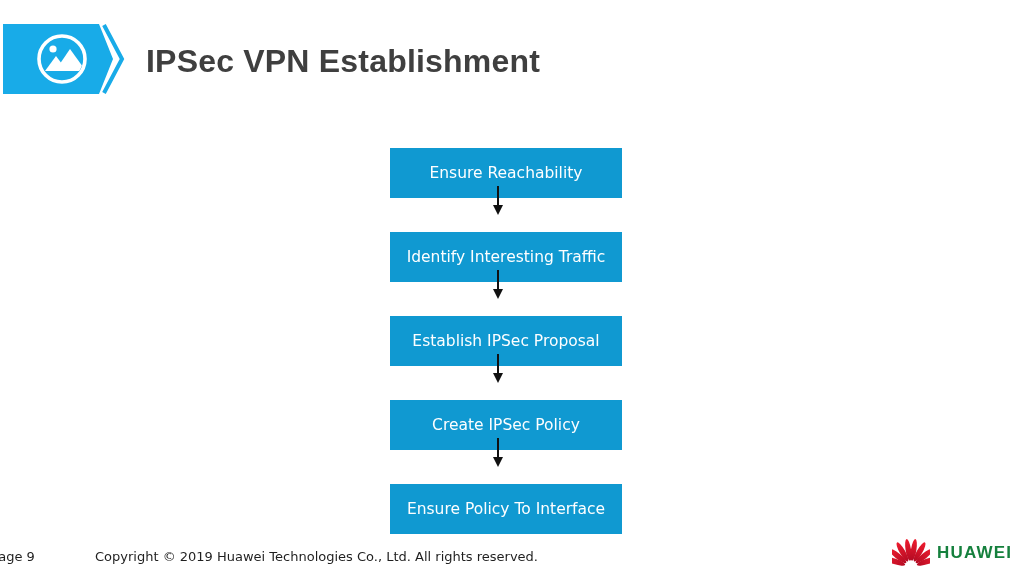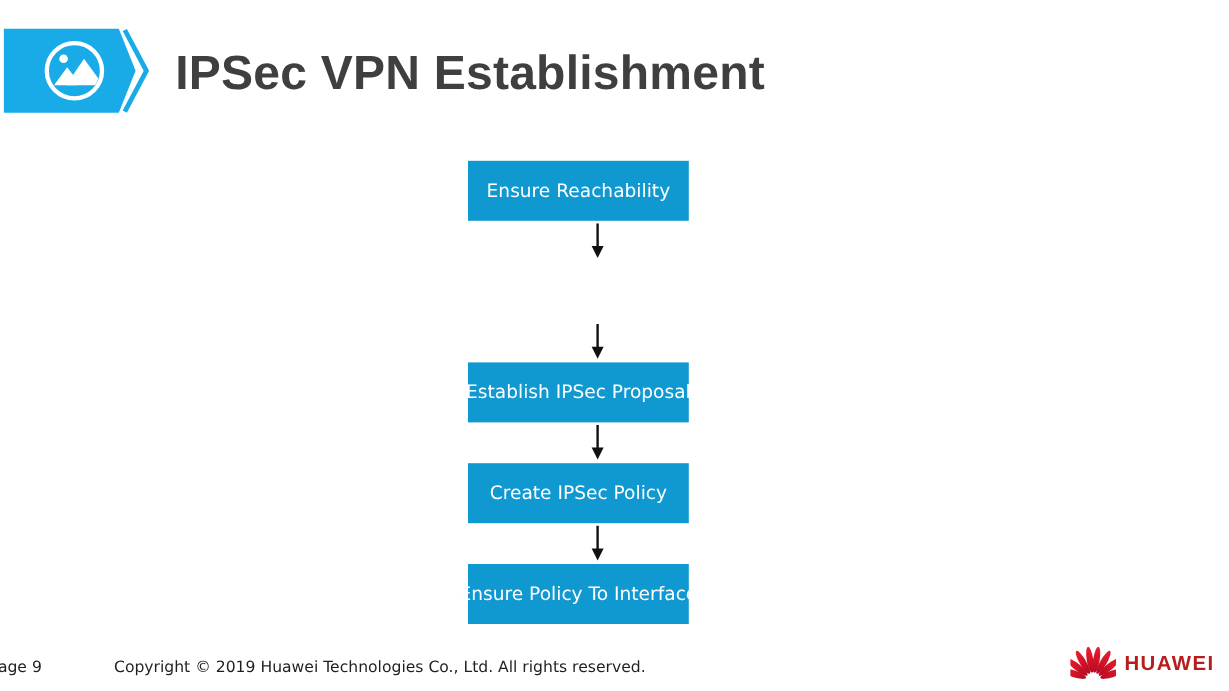--- a/index.html
+++ b/index.html
@@ -12,35 +12,36 @@
   }
   .slide { position: absolute; inset: 0; }
 
   
   .badge-svg { position: absolute; left: 3px; top: 23px; }
   .slide-title {
     position: absolute; left: 146px; top: 45px;
     margin: 0;
     font-family: "Liberation Sans", sans-serif;
     font-weight: bold;
-    font-size: 40px; line-height: 33px;
+    font-size: 32px; line-height: 33px;
     color: #3f3f3f;
     letter-spacing: 0.2px;
     white-space: nowrap;
   }
 
   
   .flow-box {
     position: absolute;
-    left: 390px; width: 184px; height: 50px;
+    left: 390px; width: 232px; height: 50px;
     background: #1099d1;
     color: #fdfeff;
     display: flex; align-items: center; justify-content: center;
     font-size: 15.5px;
     white-space: nowrap;
+    margin-top: 14px;
   }
   .flow-arrow { position: absolute; left: 491px; }
 
   
   .page-number {
     position: absolute; left: -9px; top: 549px;
     font-size: 13px; color: #1f1f1f;
     white-space: nowrap;
   }
   .copyright {
@@ -50,21 +51,21 @@
     text-align: center;
   }
   .brand {
     position: absolute; left: 892px; top: 537px;
     display: flex; align-items: center; gap: 7px;
   }
   .brand-word {
     font-family: "Liberation Sans", sans-serif;
     font-weight: bold; font-size: 17px;
     letter-spacing: 1.2px;
-    color: #b91c1c;
+    color: #15803d;
   }
 </style>
 </head>
 <body>
 
 <div class="slide">
 
   <svg class="badge-svg" width="124" height="72" viewBox="0 0 124 72">
     <polygon points="0,1 96,1 110,36 96,71 0,71" fill="#18abe8"></polygon>
     <polyline points="101,2 119,36 101,70" fill="none" stroke="#18abe8" stroke-width="4"></polyline>
@@ -77,20 +78,21 @@
         <circle cx="50" cy="26" r="3.6" fill="#ffffff"></circle>
         <path d="M42,48 L53,33 L62,45 L61,48 Z" fill="#ffffff"></path>
         <path d="M52,48 L67,26 L83,48 Z" fill="#ffffff"></path>
       </g>
     </g>
   </svg>
 
   <h1 class="slide-title">IPSec VPN Establishment</h1>
 
   <div class="flow-box" style="top:134px">Ensure Reachability</div>
+  <div class="flow-box" style="top:218px">Identify Interesting Traffic</div>
   <div class="flow-box" style="top:386px">Create IPSec Policy</div>
   <div class="flow-box" style="top:302px">Establish IPSec Proposal</div>
   <div class="flow-box" style="top:470px">Ensure Policy To Interface</div>
 
   <svg class="flow-arrow" style="top:186px" width="14" height="30" viewBox="0 0 14 30">
     <line x1="7" y1="0" x2="7" y2="20" stroke="#111111" stroke-width="2"></line>
     <polygon points="2,19 12,19 7,29" fill="#111111"></polygon>
   </svg>
   <svg class="flow-arrow" style="top:270px" width="14" height="30" viewBox="0 0 14 30">
     <line x1="7" y1="0" x2="7" y2="20" stroke="#111111" stroke-width="2"></line>

